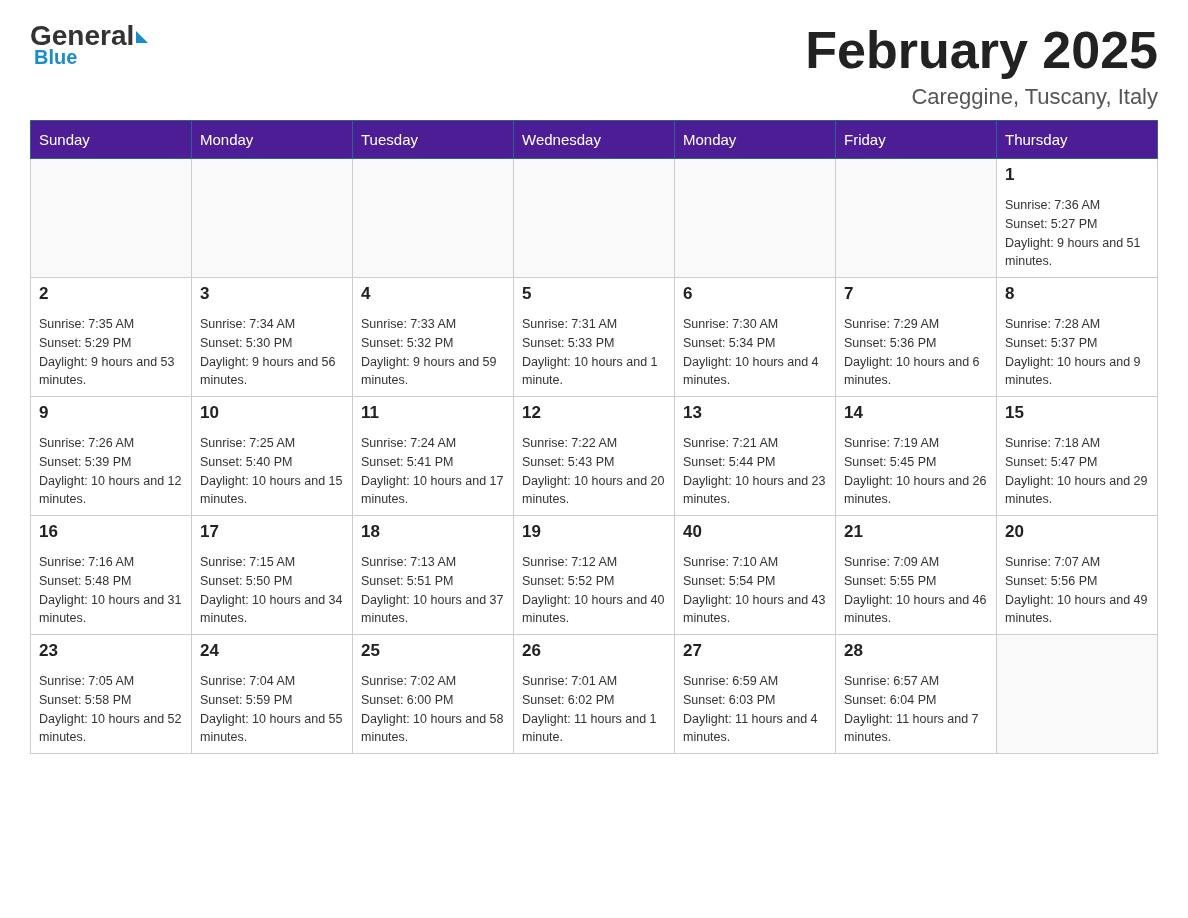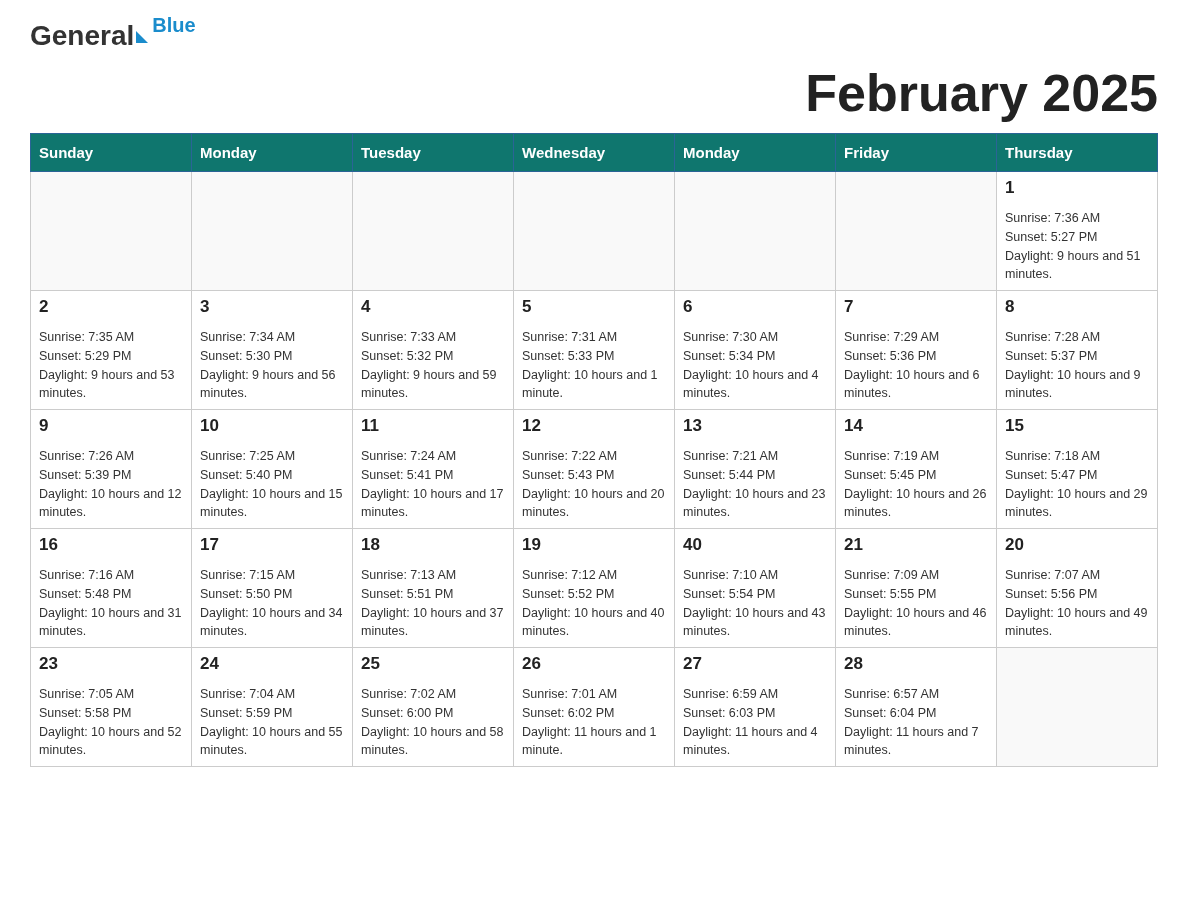--- a/index.html
+++ b/index.html
@@ -11,21 +11,21 @@
       min-height: 918px;
     }
     .header {
       display: flex;
       justify-content: space-between;
       align-items: flex-start;
       margin-bottom: 10px;
     }
     .logo {
       display: flex;
-      flex-direction: row;
+      flex-direction: column;
       align-items: flex-start;
     }
     .logo-text {
       display: flex;
       align-items: center;
       font-size: 28px;
       font-weight: bold;
       color: #333;
     }
     .logo-triangle {
@@ -40,43 +40,42 @@
     }
     .logo-sub {
       color: #1a8ccc;
       font-size: 20px;
       font-weight: bold;
       margin-top: -6px;
       margin-left: 4px;
     }
     .title-block {
       text-align: right;
-      margin-top: 43px;
     }
     .title-block h1 {
       font-size: 52px;
       font-weight: bold;
       color: #222;
     }
     .title-block h2 {
       font-size: 22px;
       font-weight: normal;
       color: #555;
       margin-top: 4px;
     }
     .calendar {
       width: 100%;
       border-collapse: collapse;
       margin-top: 10px;
     }
     .calendar thead tr th {
-      background-color: #0f766e;
+      background-color: #4c1d95;
       color: #fff;
       font-size: 15px;
-      font-weight: bold;
+      font-weight: normal;
       padding: 10px 8px;
       text-align: left;
       border: 1px solid #2a6496;
     }
     .calendar tbody tr td {
       vertical-align: top;
       border: 1px solid #ccc;
       padding: 6px 8px;
       font-size: 13px;
       color: #333;
@@ -110,20 +109,21 @@
 <div class="header">
   <div class="logo">
     <div class="logo-text">
       <span>General</span>
       <span class="logo-triangle"></span>
     </div>
     <div class="logo-sub">Blue</div>
   </div>
   <div class="title-block">
     <h1>February 2025</h1>
+    <h2>Careggine, Tuscany, Italy</h2>
   </div>
 </div>
 
 <table class="calendar">
   <thead>
     <tr>
       <th>Sunday</th>
       <th>Monday</th>
       <th>Tuesday</th>
       <th>Wednesday</th>

